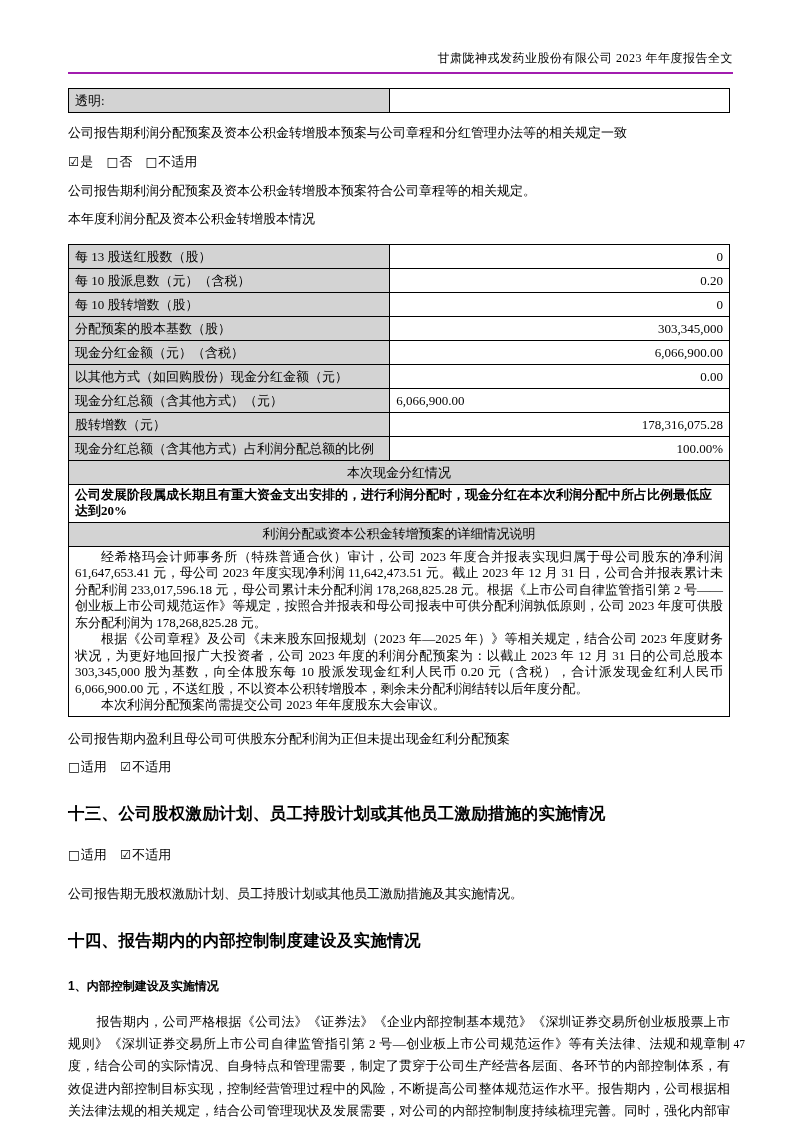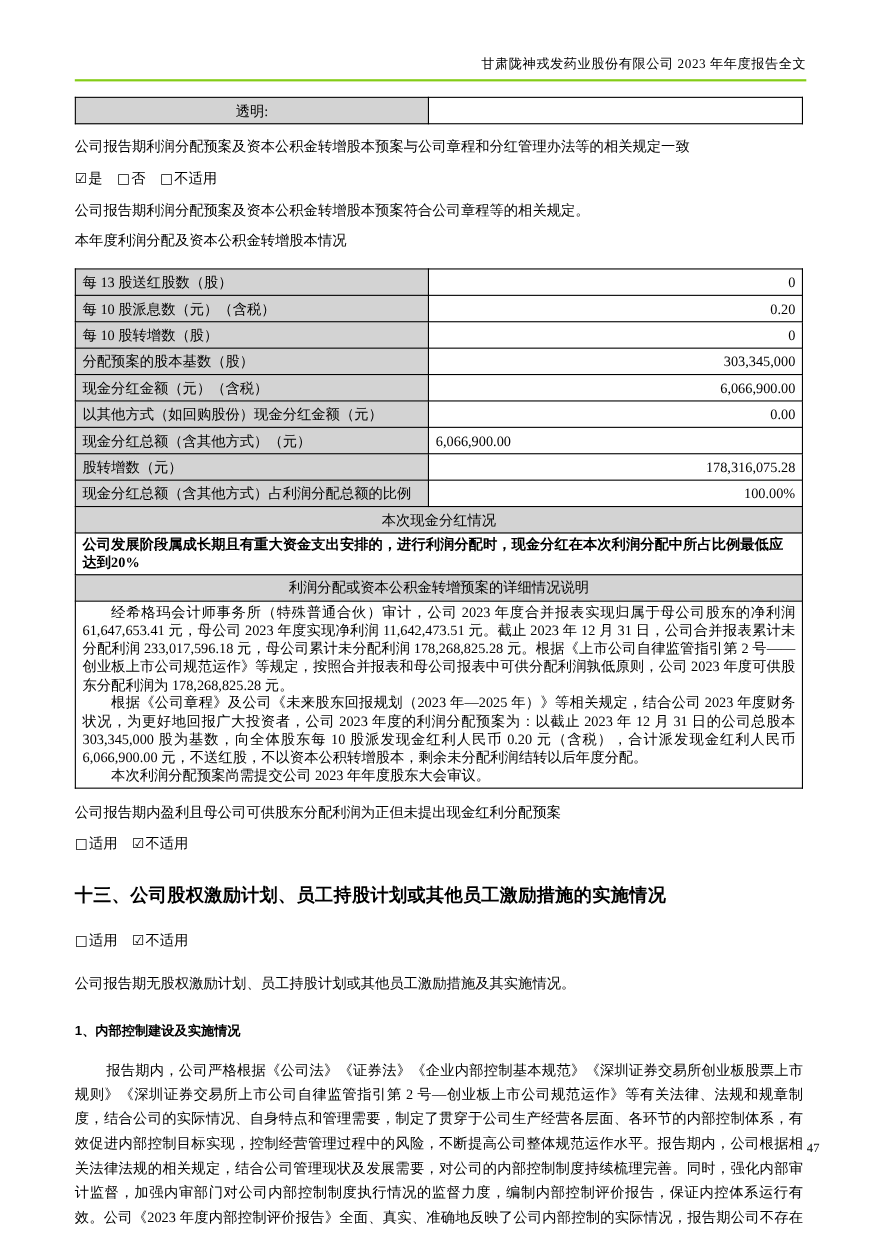--- a/index.html
+++ b/index.html
@@ -4,37 +4,37 @@
 <style>
   * { margin:0; padding:0; box-sizing:border-box; }
   html,body { background:#ffffff; }
   body {
     width:793px; height:1122px;
     font-family:"Liberation Serif","DejaVu Serif",serif;
     color:#000;
   }
   .page { position:relative; width:793px; height:1122px; background:#fff; overflow:hidden; }
 
-  .header { margin:50px 60px 0 68px; padding-bottom:5px; border-bottom:2px solid #84cc16; }
+  .header { margin:50px 60px 0 68px; padding-bottom:5px; border-bottom:2px solid #a21caf; }
   .header-title { font-size:12px; text-align:right; letter-spacing:0.5px; }
 
   .content { margin:0 63px 0 68px; }
 
   table.doc { width:100%; border-collapse:collapse; table-layout:fixed; font-size:13px; }
   table.doc td { border:1px solid #000; padding:2px 6px; height:24px; vertical-align:middle; }
   td.lbl { background:#d3d3d3; width:48.6%; }
   td.val { text-align:right; }
   td.val.left-align { text-align:left; }
   td.span-gray { background:#d3d3d3; text-align:center; }
   td.span-white { padding:3px 6px; }
   td.span-white .note { line-height:1.25; text-align:left;font-weight:bold; }
   td.detail-cell { padding:3px 8px 5px 6px; }
   td.detail-cell p { text-indent:2em; text-align:justify; line-height:1.27; }
 
-  .toprow { margin-top:14px;text-align:center; }
+  .toprow { margin-top:14px; }
 
   .para { font-size:13px; margin-top:11px; line-height:1.35; }
   .checkline { font-size:13px; margin-top:11px; }
   .checkline .opt { margin-right:10px; }
   .cb { font-family:"DejaVu Sans","Liberation Sans",sans-serif; font-size:12.5px; margin-right:1px; }
 
   .tbl-title { font-size:13px; margin-top:11px; margin-bottom:16px; }
 
   .h1 { font-family:"Liberation Sans","DejaVu Sans",sans-serif; font-size:16.5px; font-weight:bold; margin-top:27px; letter-spacing:0.3px; }
   .h2 { font-family:"Liberation Sans","DejaVu Sans",sans-serif; font-size:12px; font-weight:bold; margin-top:26px; }
@@ -142,20 +142,21 @@
 
     <h2 class="h1">十三、公司股权激励计划、员工持股计划或其他员工激励措施的实施情况</h2>
 
     <div class="checkline" style="margin-top:21px;">
       <span class="opt"><span class="cb">□</span><span>适用</span></span>
       <span class="opt"><span class="cb">☑</span><span>不适用</span></span>
     </div>
 
     <p class="para" style="margin-top:21px;">公司报告期无股权激励计划、员工持股计划或其他员工激励措施及其实施情况。</p>
 
+    <h2 class="h1">十四、报告期内的内部控制制度建设及实施情况</h2>
 
     <h3 class="h2">1、内部控制建设及实施情况</h3>
 
     <p class="body-para">报告期内，公司严格根据《公司法》《证券法》《企业内部控制基本规范》《深圳证券交易所创业板股票上市规则》《深圳证券交易所上市公司自律监管指引第 2 号—创业板上市公司规范运作》等有关法律、法规和规章制度，结合公司的实际情况、自身特点和管理需要，制定了贯穿于公司生产经营各层面、各环节的内部控制体系，有效促进内部控制目标实现，控制经营管理过程中的风险，不断提高公司整体规范运作水平。报告期内，公司根据相关法律法规的相关规定，结合公司管理现状及发展需要，对公司的内部控制制度持续梳理完善。同时，强化内部审计监督，加强内审部门对公司内部控制制度执行情况的监督力度，编制内部控制评价报告，保证内控体系运行有效。公司《2023 年度内部控制评价报告》全面、真实、准确地反映了公司内部控制的实际情况，报告期公司不存在内部控制重大缺陷和重要缺陷。</p>
 
   </div>
 
   <div class="page-number">47</div>
 
 </div>

